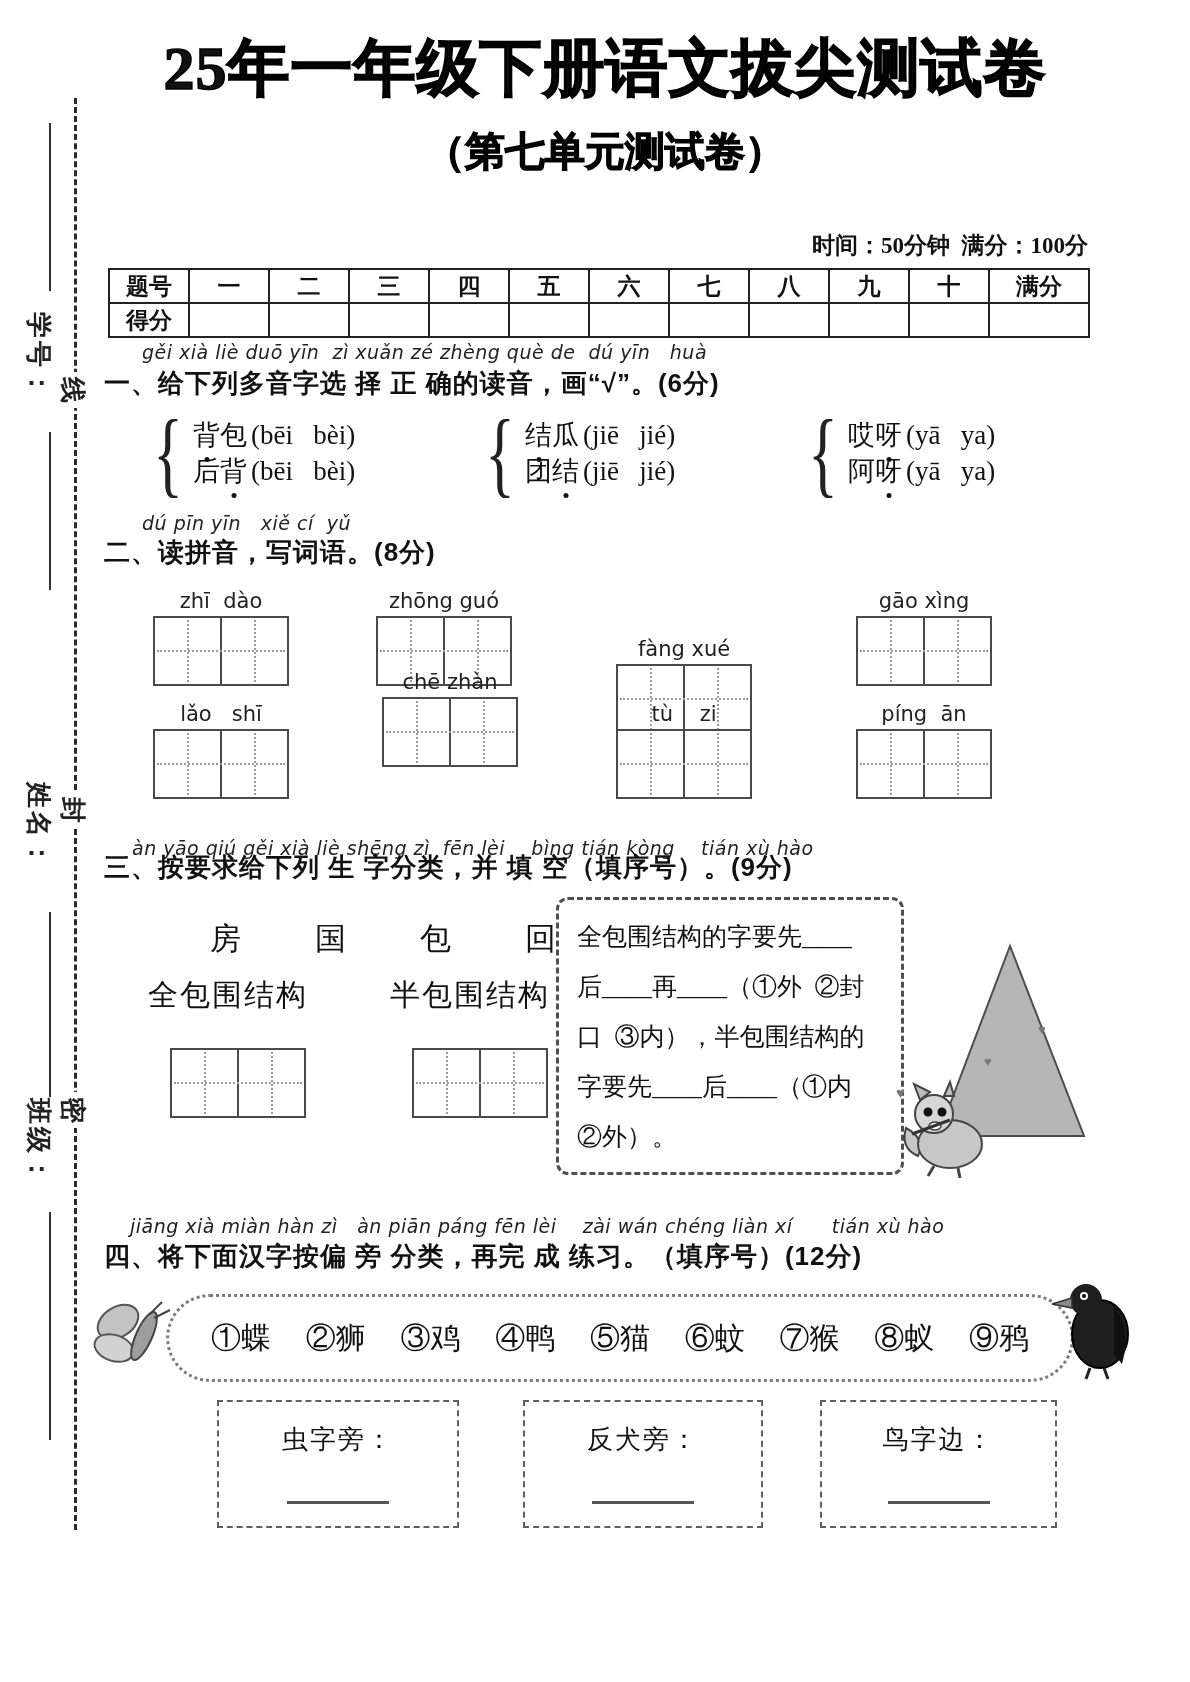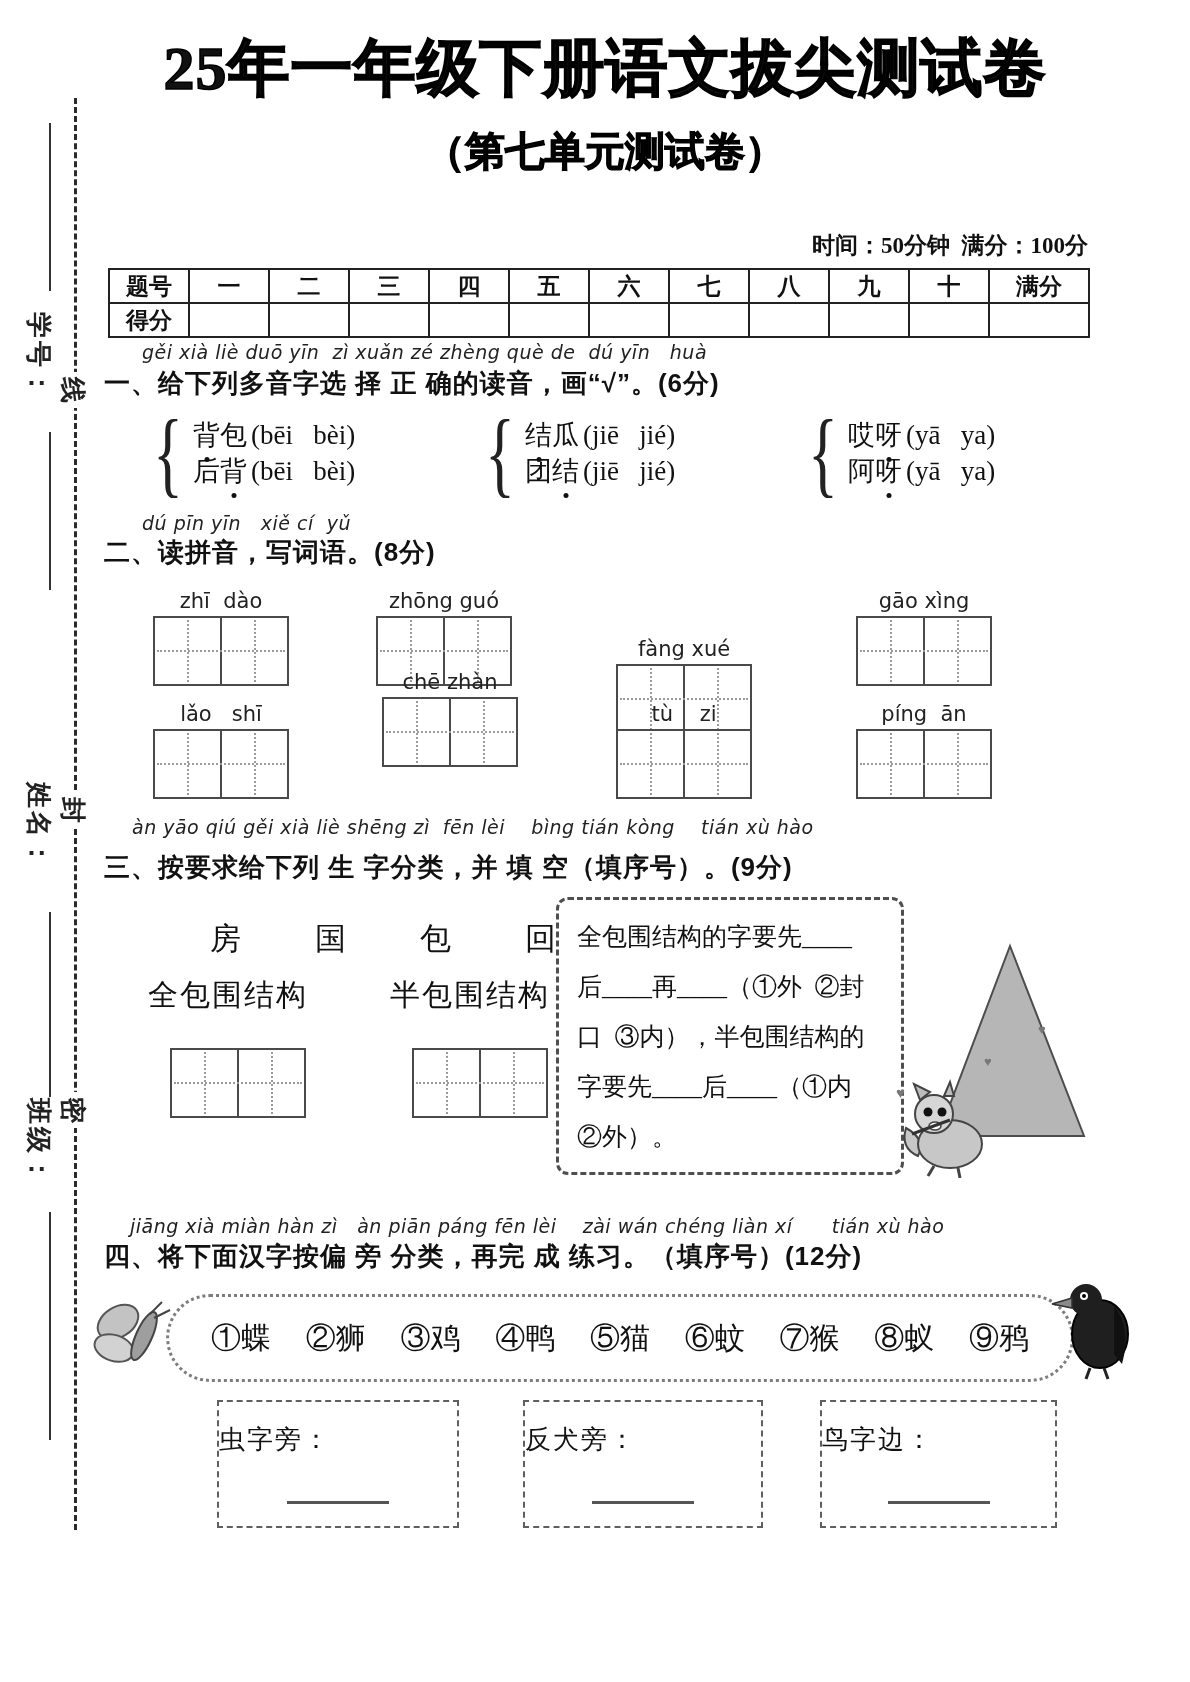--- a/index.html
+++ b/index.html
@@ -59,21 +59,21 @@
   .hintbox{position:absolute;left:556px;top:897px;width:348px;height:278px;
     border:3px dashed #4f4f4f;border-radius:12px;box-sizing:border-box;
     padding:12px 16px 0 18px;background:#fff;}
   .hintline{font-size:25px;line-height:50px;white-space:pre;}
   
   .strip{position:absolute;left:166px;top:1294px;width:908px;height:88px;
     border:3px dotted #7d7d7d;border-radius:44px;box-sizing:border-box;
     display:flex;align-items:center;justify-content:space-between;padding:0 42px;background:#fff;}
   .strip-item{font-size:30px;white-space:nowrap;}
   .abox{position:absolute;top:1400px;height:128px;border:2px dashed #5f5f5f;background:#fff;box-sizing:border-box;}
-  .abox .rlabel{margin-top:20px;font-size:26px;letter-spacing:2px;}
+  .abox .rlabel{text-align:center;margin-top:20px;font-size:26px;letter-spacing:2px;}
   .abox .aline{position:absolute;bottom:22px;left:50%;transform:translateX(-50%);
     width:102px;border-top:3px solid #555;}
   svg{position:absolute;}
 </style>
 </head>
 <body>
 
 <div class="page">
 
   <div class="seal-dash"></div>
@@ -222,21 +222,21 @@
       </div>
   </div>
   <div class="unit" style="left:848px;top:702px;">
     <div class="plabel">píng  ān</div>
     <div class="wbox">
         <div class="wcell"></div>
         <div class="wcell"></div>
       </div>
   </div>
 
-  <div class="pinyin" style="top:816px;left:132px;">àn yāo qiú gěi xià liè shēng zì  fēn lèi    bìng tián kòng    tián xù hào</div>
+  <div class="pinyin" style="top:837px;left:132px;">àn yāo qiú gěi xià liè shēng zì  fēn lèi    bìng tián kòng    tián xù hào</div>
   <div class="qtitle" style="top:850px;left:104px;">三、按要求给下列 生 字分类，并 填 空（填序号）。(9分)</div>
 
   <div class="charrow" style="left:210px;top:918px;">
     <span>房</span>
     <span>国</span>
     <span>包</span>
     <span>回</span>
   </div>
   <div class="structlabel" style="left:148px;top:975px;">全包围结构</div>
   <div class="structlabel" style="left:390px;top:975px;">半包围结构</div>

